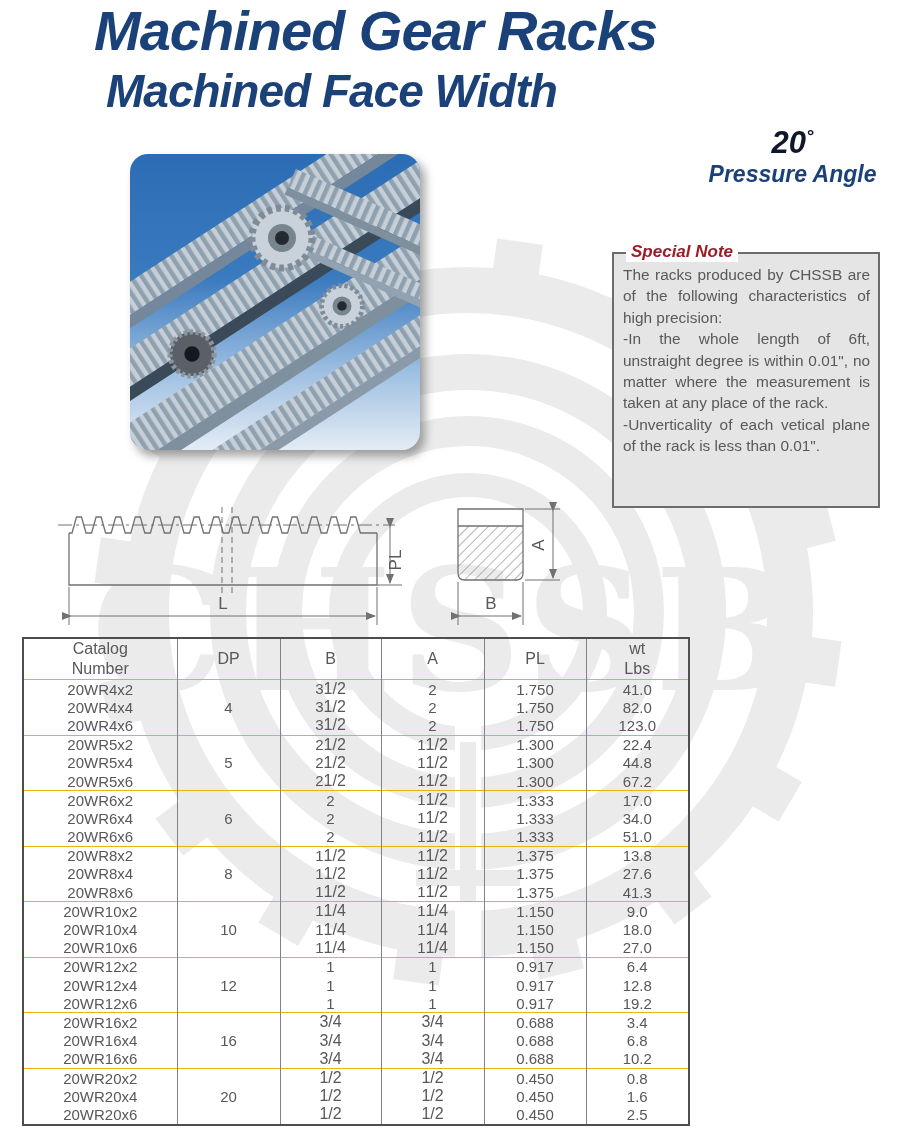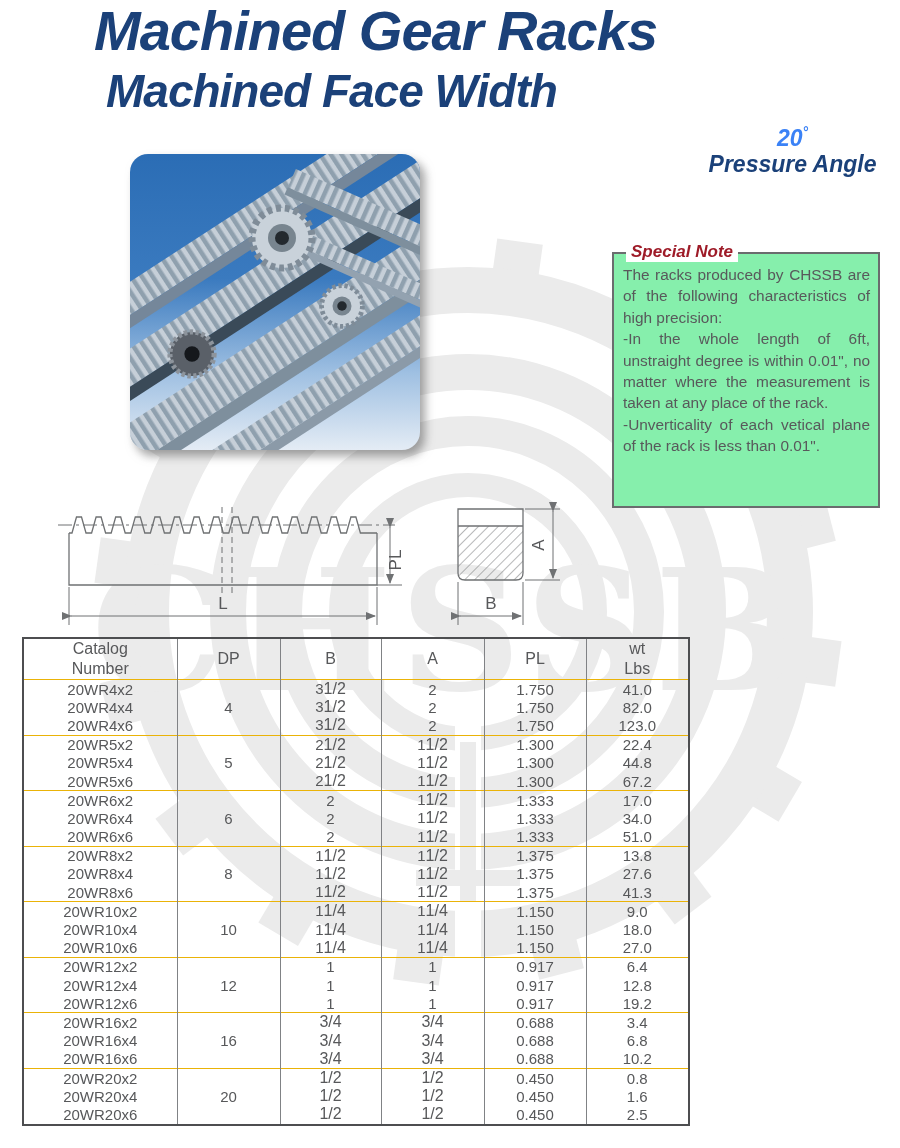--- a/index.html
+++ b/index.html
@@ -6,29 +6,29 @@
   .page{position:relative;width:900px;height:1148px;background:#ffffff;overflow:hidden;
         font-family:"Liberation Sans",sans-serif;}
   
   #watermark{position:absolute;left:0;top:0;z-index:0;}
   
   .title{position:absolute;left:66px;top:2px;font-size:56px;line-height:1.04;
          font-weight:bold;font-style:italic;color:#1b4179;letter-spacing:-1px;z-index:2;margin-left:28px;}
   .subtitle{position:absolute;left:106px;top:64px;font-size:46px;font-weight:bold;
             font-style:italic;color:#1b4179;letter-spacing:-1px;z-index:2;}
   .angle-block{position:absolute;left:695px;top:126px;width:195px;text-align:center;z-index:2;}
-  .angle-value{font-size:23px;font-weight:bold;font-style:italic;color:#3b82f6;line-height:1.05;}
+  .angle-value{font-size:31px;font-weight:bold;font-style:italic;color:#0f172a;line-height:1.05;}
   .angle-value sup{font-size:60%;}
   .angle-label{font-size:23px;font-weight:bold;font-style:italic;color:#1b4179;margin-top:1px;}
   
   .photo{position:absolute;left:130px;top:154px;z-index:2;
          filter:drop-shadow(5px 6px 5px rgba(90,90,90,.55));}
   
   .note-box{position:absolute;left:612px;top:252px;width:268px;height:256px;z-index:2;
-            border:2px solid #6a6c6e;background:#86efac;box-sizing:border-box;}
+            border:2px solid #6a6c6e;background:#e5e5e5;box-sizing:border-box;}
   .note-label{position:absolute;top:-12px;left:12px;background:#ffffff;padding:0 5px;
               font-size:17px;font-weight:bold;font-style:italic;color:#9e1b28;}
   .note-body{padding:10px 8px 0 9px;font-size:15.4px;line-height:21.4px;color:#58595b;
              text-align:justify;}
   
   .diagram{position:absolute;z-index:2;}
   #rackDiagram{left:50px;top:485px;}
   #sectionDiagram{left:440px;top:485px;}
   .dimtext{font-size:17px;fill:#58595b;font-family:"Liberation Sans",sans-serif;}
   

